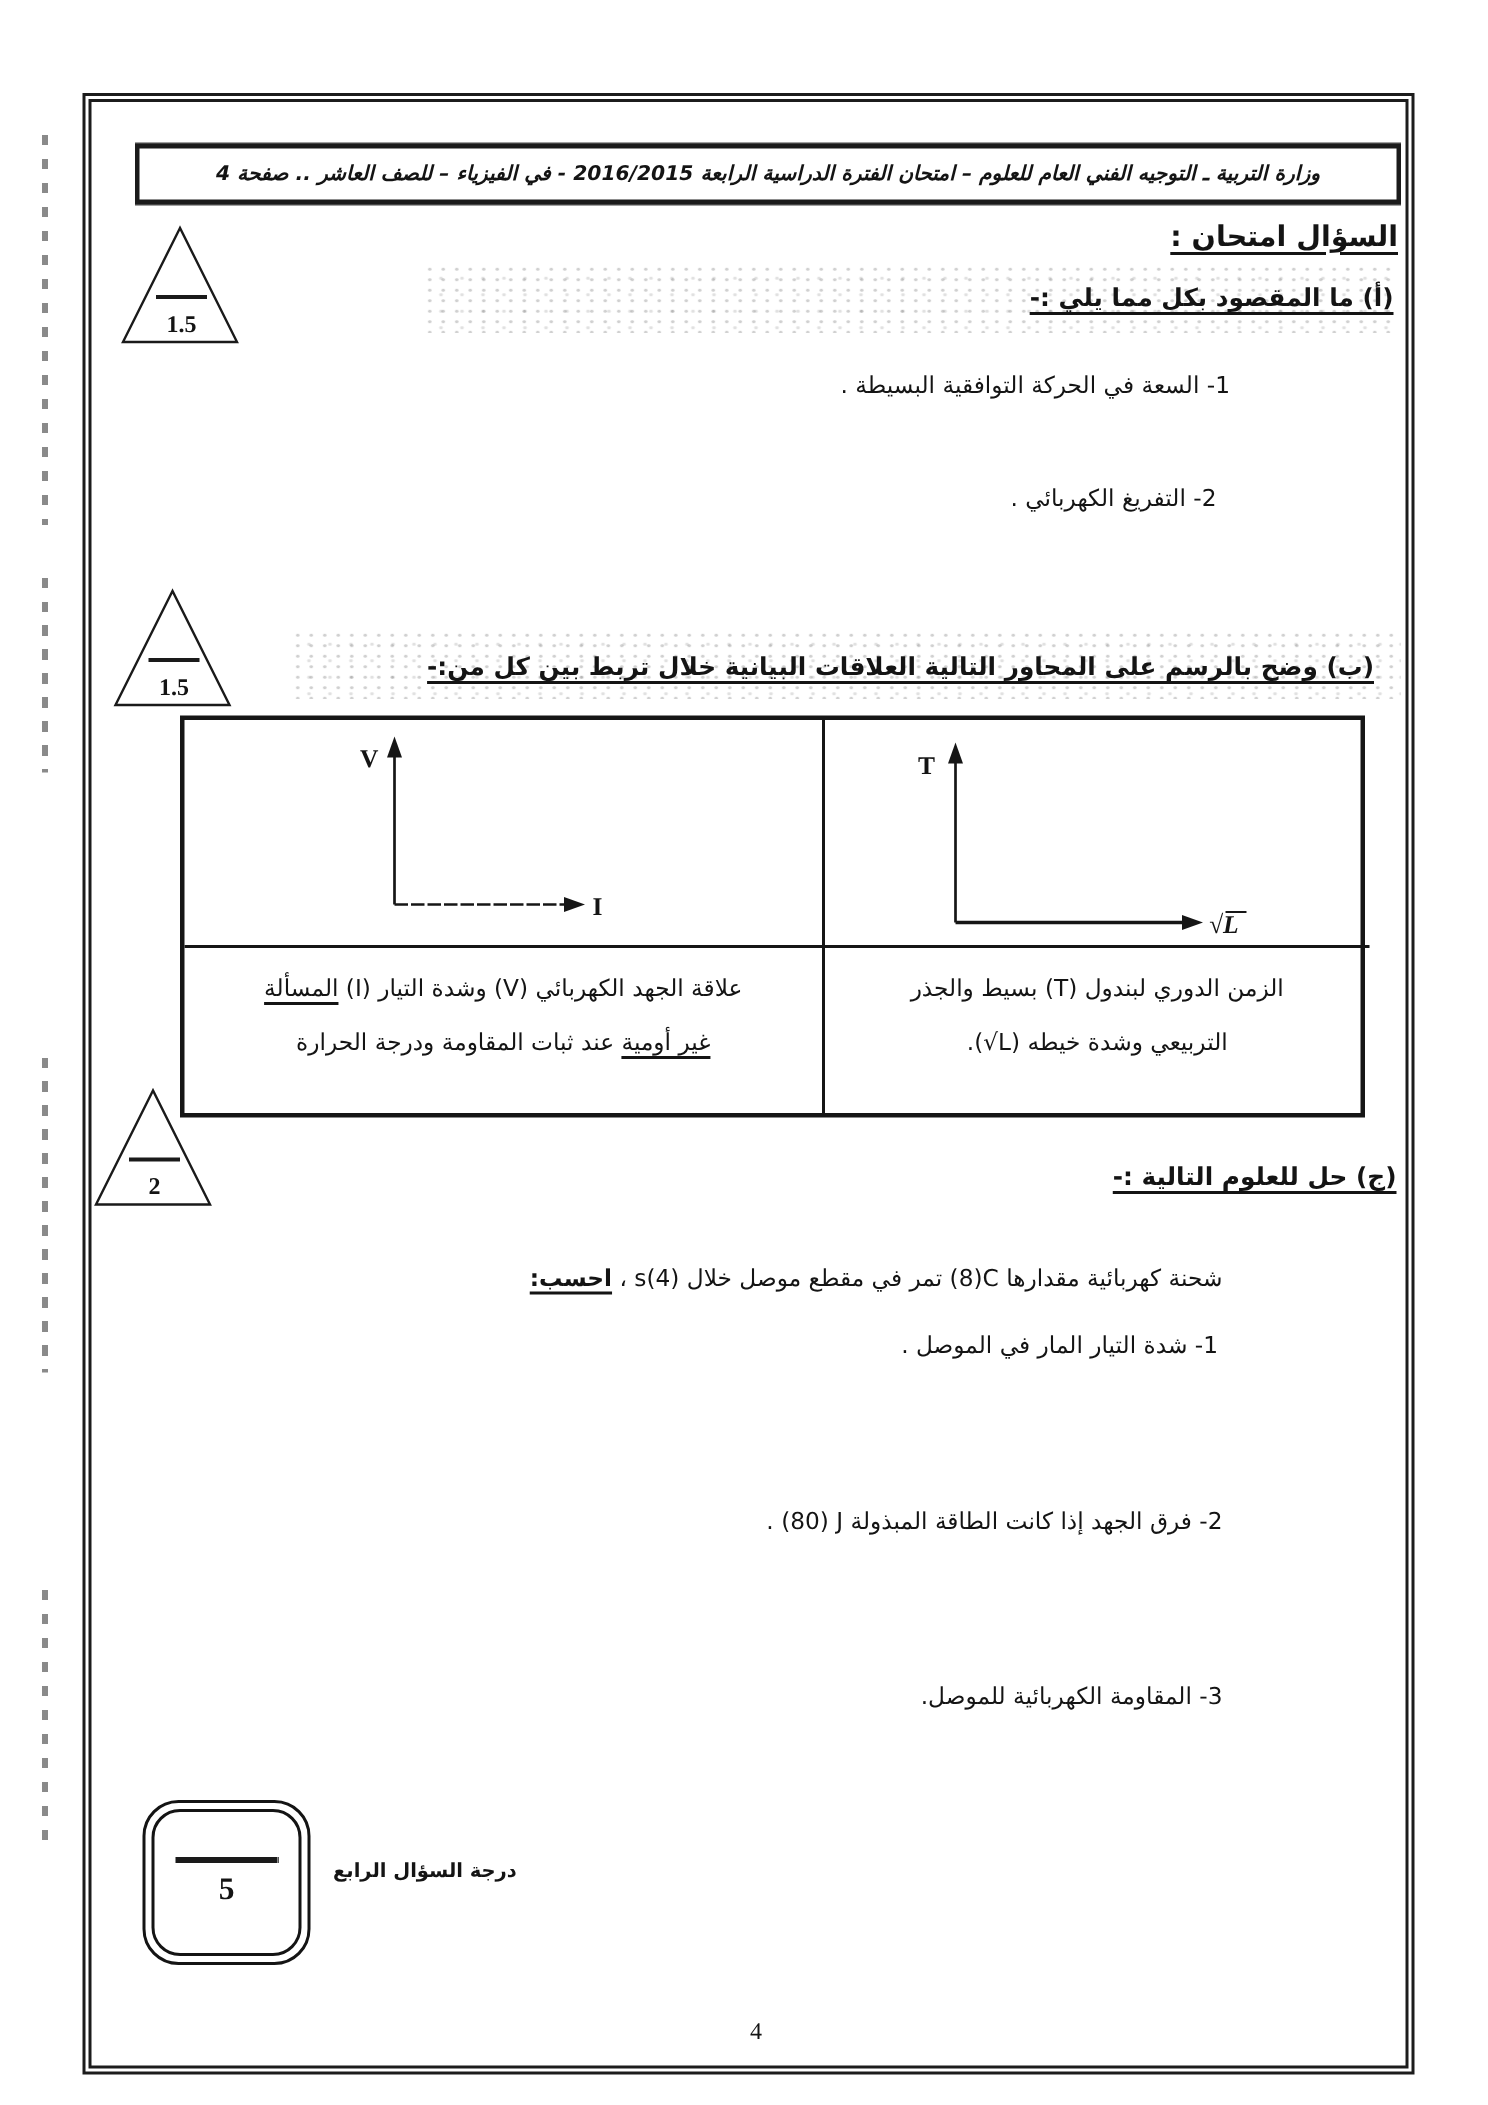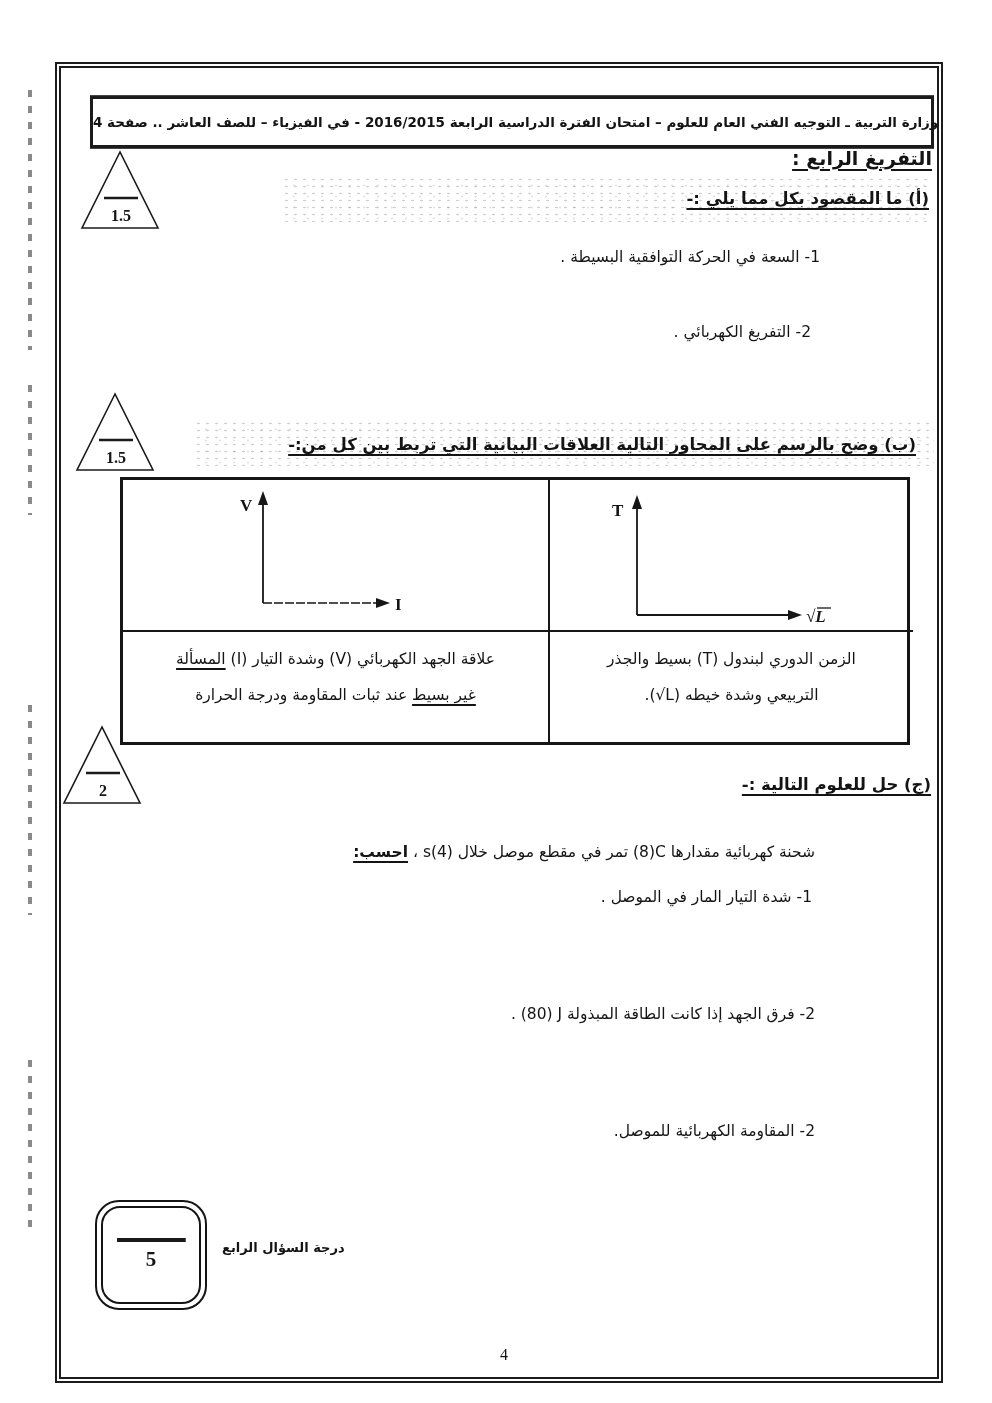--- a/index.html
+++ b/index.html
@@ -13,23 +13,24 @@
     left:55px;top:62px;width:888px;height:1321px;
     border:6px double #1c1c1c;box-sizing:border-box;
   }
   
   .artifact{
     width:4px;left:28px;opacity:.55;
     background:repeating-linear-gradient(180deg,#2a2a2a 0 7px,transparent 7px 16px);
   }
   
   .header-box{
-    left:90px;top:96px;width:844px;height:52px;box-sizing:border-box;
-    border:3px solid #1b1b1b;display:flex;align-items:center;
+    left:90px;top:96px;width:844px;height:40px;box-sizing:border-box;
+    border:3px solid #1b1b1b;display:flex;align-items:center;justify-content:center;
     box-shadow:0 1px 0 #444, 0 -1px 0 #444;
+    font-style:italic;
   }
   .header-box .txt{font-size:13.5px;font-weight:bold;white-space:nowrap;letter-spacing:0;}
   .rtl{direction:rtl;unicode-bidi:embed;text-align:right;}
   .u{text-decoration:underline;text-underline-offset:4px;text-decoration-thickness:1.5px;}
   .b{font-weight:bold;}
   .noise{
     background-image:
       radial-gradient(rgba(20,20,20,.20) 1px, transparent 1.4px),
       radial-gradient(rgba(20,20,20,.13) 1px, transparent 1.5px);
     background-size:9px 7px,14px 11px;background-position:0 0,5px 4px;
@@ -71,36 +72,36 @@
 <div class="abs artifact" style="top:385px;height:130px;"></div>
 <div class="abs artifact" style="top:705px;height:210px;"></div>
 <div class="abs artifact" style="top:1060px;height:170px;"></div>
 
 <div class="abs page-frame"></div>
 
 <div class="abs header-box">
   <div class="txt rtl">وزارة التربية ـ التوجيه الفني العام للعلوم – امتحان الفترة الدراسية الرابعة 2016/2015 - في الفيزياء – للصف العاشر ..  صفحة 4</div>
 </div>
 
-<div class="abs rtl title b u" style="right:60px;top:147px;">التفريغ الرابع :</div>
+<div class="abs rtl title b u" style="right:60px;top:147px;">السؤال امتحان :</div>
 
 <div class="abs noise" style="right:60px;top:176px;width:650px;height:46px;"></div>
 <div class="abs rtl heading b u" style="right:57px;top:186px;text-align:right;">(أ) ما المقصود بكل مما يلي :-</div>
 
 <svg class="abs tri" style="left:78px;top:148px;" width="84" height="84" viewBox="0 0 84 84">
   <polygon points="42,4 4,80 80,80" fill="none" stroke="#1a1a1a" stroke-width="1.6"></polygon>
   <line x1="26" y1="50" x2="60" y2="50" stroke="#1a1a1a" stroke-width="2.6"></line>
   <text x="43" y="73" font-size="16" text-anchor="middle" fill="#141414">1.5</text>
 </svg>
 
 <div class="abs rtl item" style="right:172px;top:248px;text-align:center;">1- السعة في الحركة التوافقية البسيطة .</div>
 <div class="abs rtl item" style="right:181px;top:323px;">2- التفريغ الكهربائي .</div>
 
 <div class="abs noise" style="right:58px;top:420px;width:740px;height:46px;"></div>
-<div class="abs rtl heading b u" style="right:70px;top:432px;">(ب) وضح بالرسم على المحاور التالية العلاقات البيانية التي تربط بين كل من:-</div>
+<div class="abs rtl heading b u" style="right:70px;top:432px;">(ب) وضح بالرسم على المحاور التالية العلاقات البيانية خلال تربط بين كل من:-</div>
 
 <svg class="abs tri" style="left:72px;top:390px;" width="86" height="84" viewBox="0 0 84 84">
   <polygon points="42,4 4,80 80,80" fill="none" stroke="#1a1a1a" stroke-width="1.6"></polygon>
   <line x1="26" y1="50" x2="60" y2="50" stroke="#1a1a1a" stroke-width="2.6"></line>
   <text x="43" y="73" font-size="16" text-anchor="middle" fill="#141414">1.5</text>
 </svg>
 
 <div class="abs graph-table">
 
   <div class="cell">
@@ -121,21 +122,21 @@
       <line x1="87" y1="135" x2="243" y2="135" stroke="#161616" stroke-width="2.2"></line>
       <polygon points="238,130 252,135 238,140" fill="#161616"></polygon>
       <text class="axis-label" x="62" y="36" font-size="17" fill="#141414">T</text>
       <text class="axis-label" x="256" y="142" font-size="17" font-style="italic" fill="#141414">√L</text>
       <line x1="267" y1="128" x2="281" y2="128" stroke="#161616" stroke-width="1.3"></line>
     </svg>
   </div>
 
   <div class="cell caption rtl">
     <span><span>علاقة الجهد الكهربائي ⁦(V)⁩ وشدة التيار ⁦(I)⁩ </span><span class="u">المسألة</span></span><br>
-    <span><span class="u">غير بسيط</span><span> عند ثبات المقاومة ودرجة الحرارة</span></span>
+    <span><span class="u">غير أومية</span><span> عند ثبات المقاومة ودرجة الحرارة</span></span>
   </div>
 
   <div class="cell caption rightcol rtl">
     <span>الزمن الدوري لبندول ⁦(T)⁩ بسيط والجذر</span><br>
     <span>التربيعي وشدة خيطه ⁦(√L)⁩.</span>
   </div>
 </div>
 
 <div class="abs rtl heading b u" style="right:55px;top:772px;">(ج) حل للعلوم التالية :-</div>
 
@@ -144,21 +145,21 @@
   <line x1="26" y1="50" x2="60" y2="50" stroke="#1a1a1a" stroke-width="2.6"></line>
   <text x="43" y="73" font-size="16" text-anchor="middle" fill="#141414">2</text>
 </svg>
 
 <div class="abs rtl item" style="right:177px;top:843px;">
   <span>شحنة كهربائية مقدارها ⁦(8)C⁩ تمر في مقطع موصل خلال ⁦s(4)⁩ ، </span><span class="b u">احسب:</span>
 </div>
 
 <div class="abs rtl item" style="right:180px;top:888px;margin-left:44px;">1- شدة التيار المار في الموصل .</div>
 <div class="abs rtl item" style="right:177px;top:1005px;">2- فرق الجهد إذا كانت الطاقة المبذولة ⁦(80) J⁩ .</div>
-<div class="abs rtl item" style="right:177px;top:1122px;">2- المقاومة الكهربائية للموصل.</div>
+<div class="abs rtl item" style="right:177px;top:1122px;">3- المقاومة الكهربائية للموصل.</div>
 
 <div class="abs score-outer">
   <div class="score-inner">
     <div class="score-line"></div>
     <div class="score-val">5</div>
   </div>
 </div>
 <div class="abs rtl score-label b" style="left:222px;top:1240px;">درجة السؤال الرابع</div>
 
 <div class="abs page-num" style="left:500px;top:1346px;">4</div>

